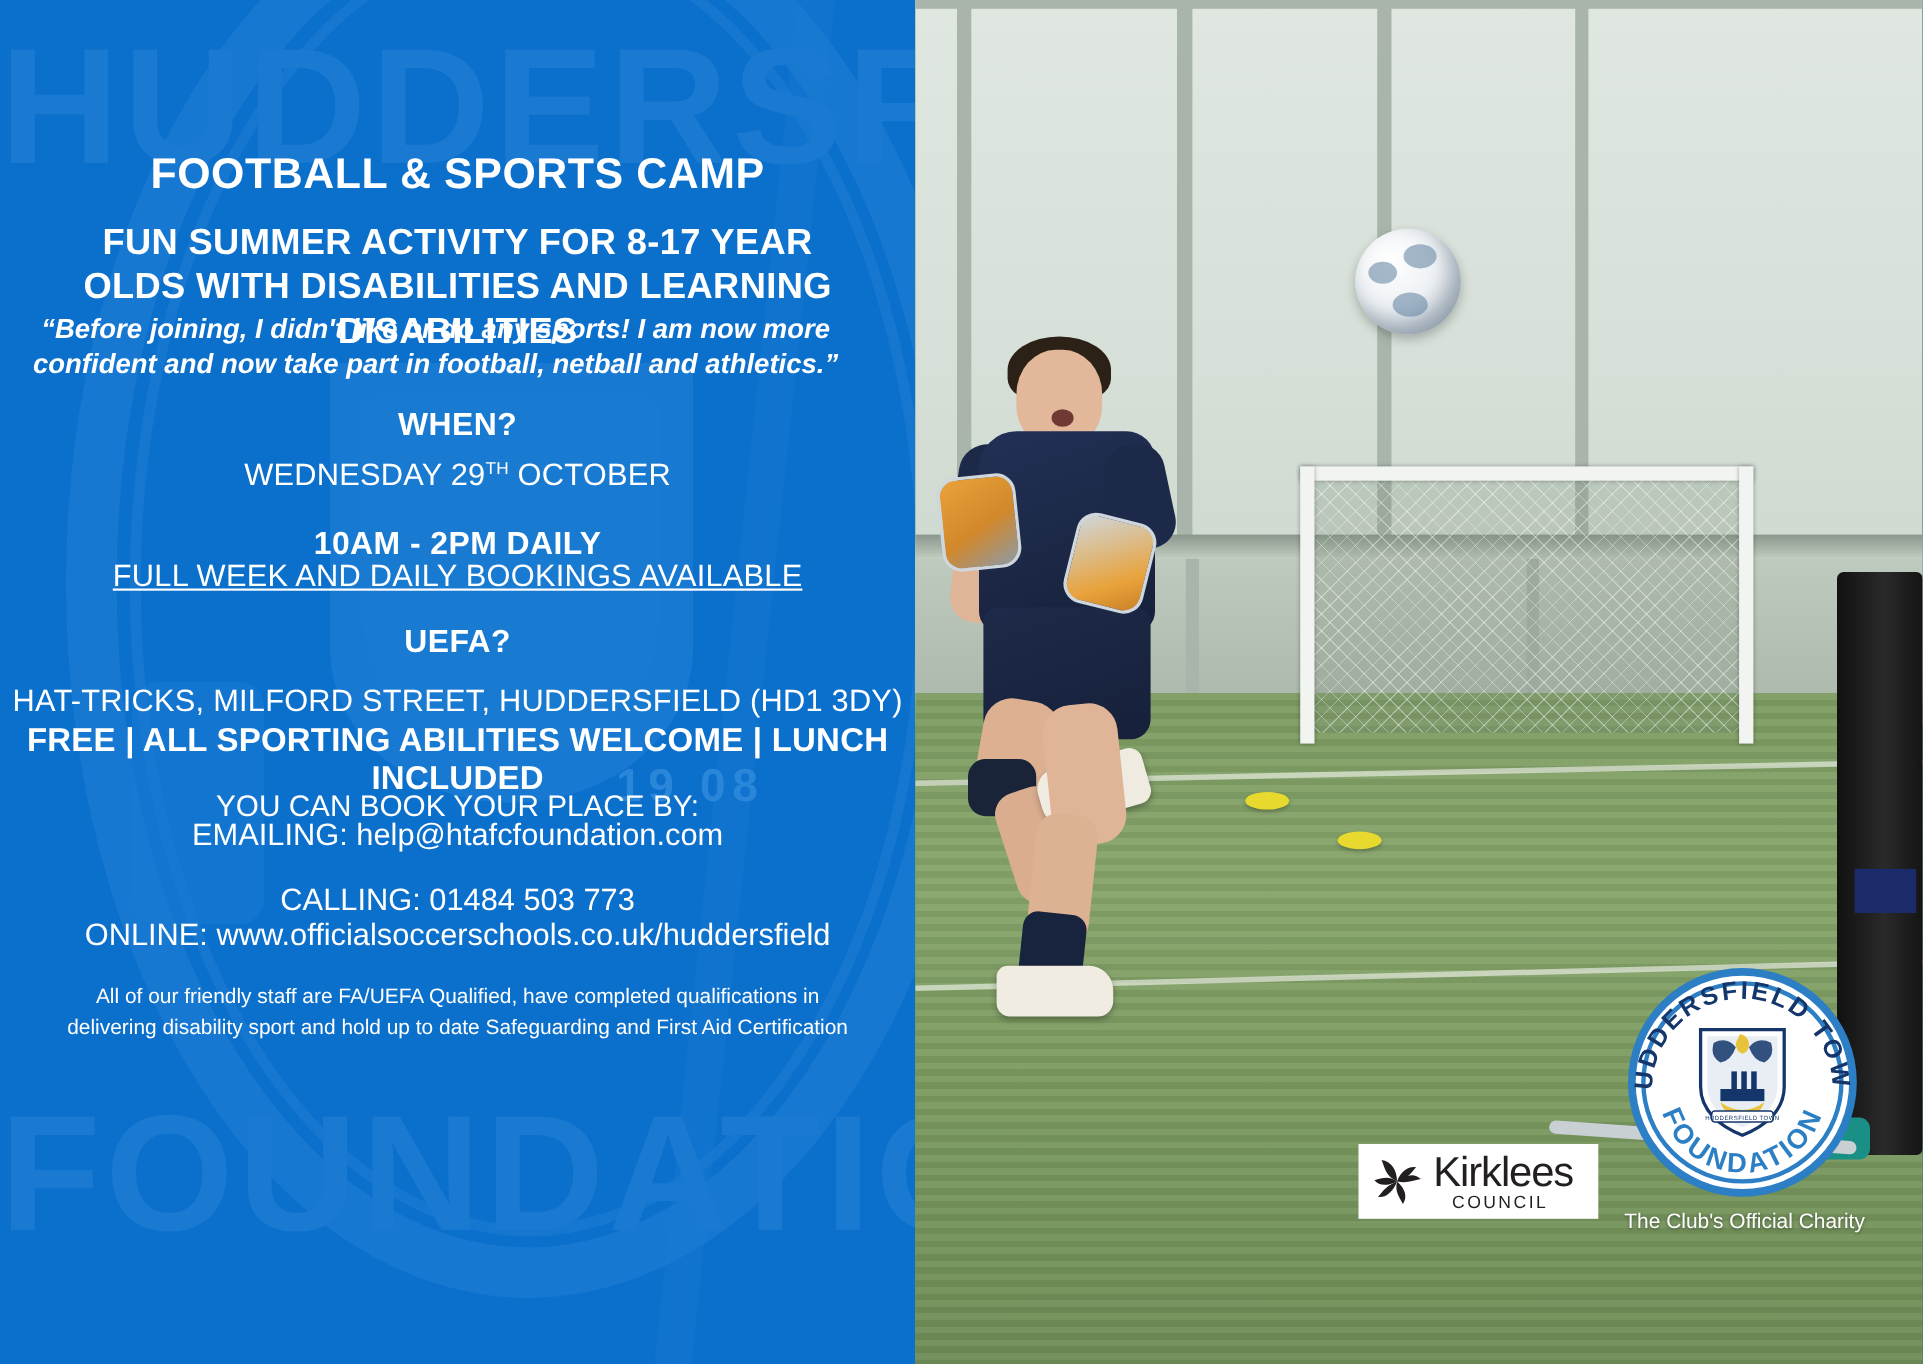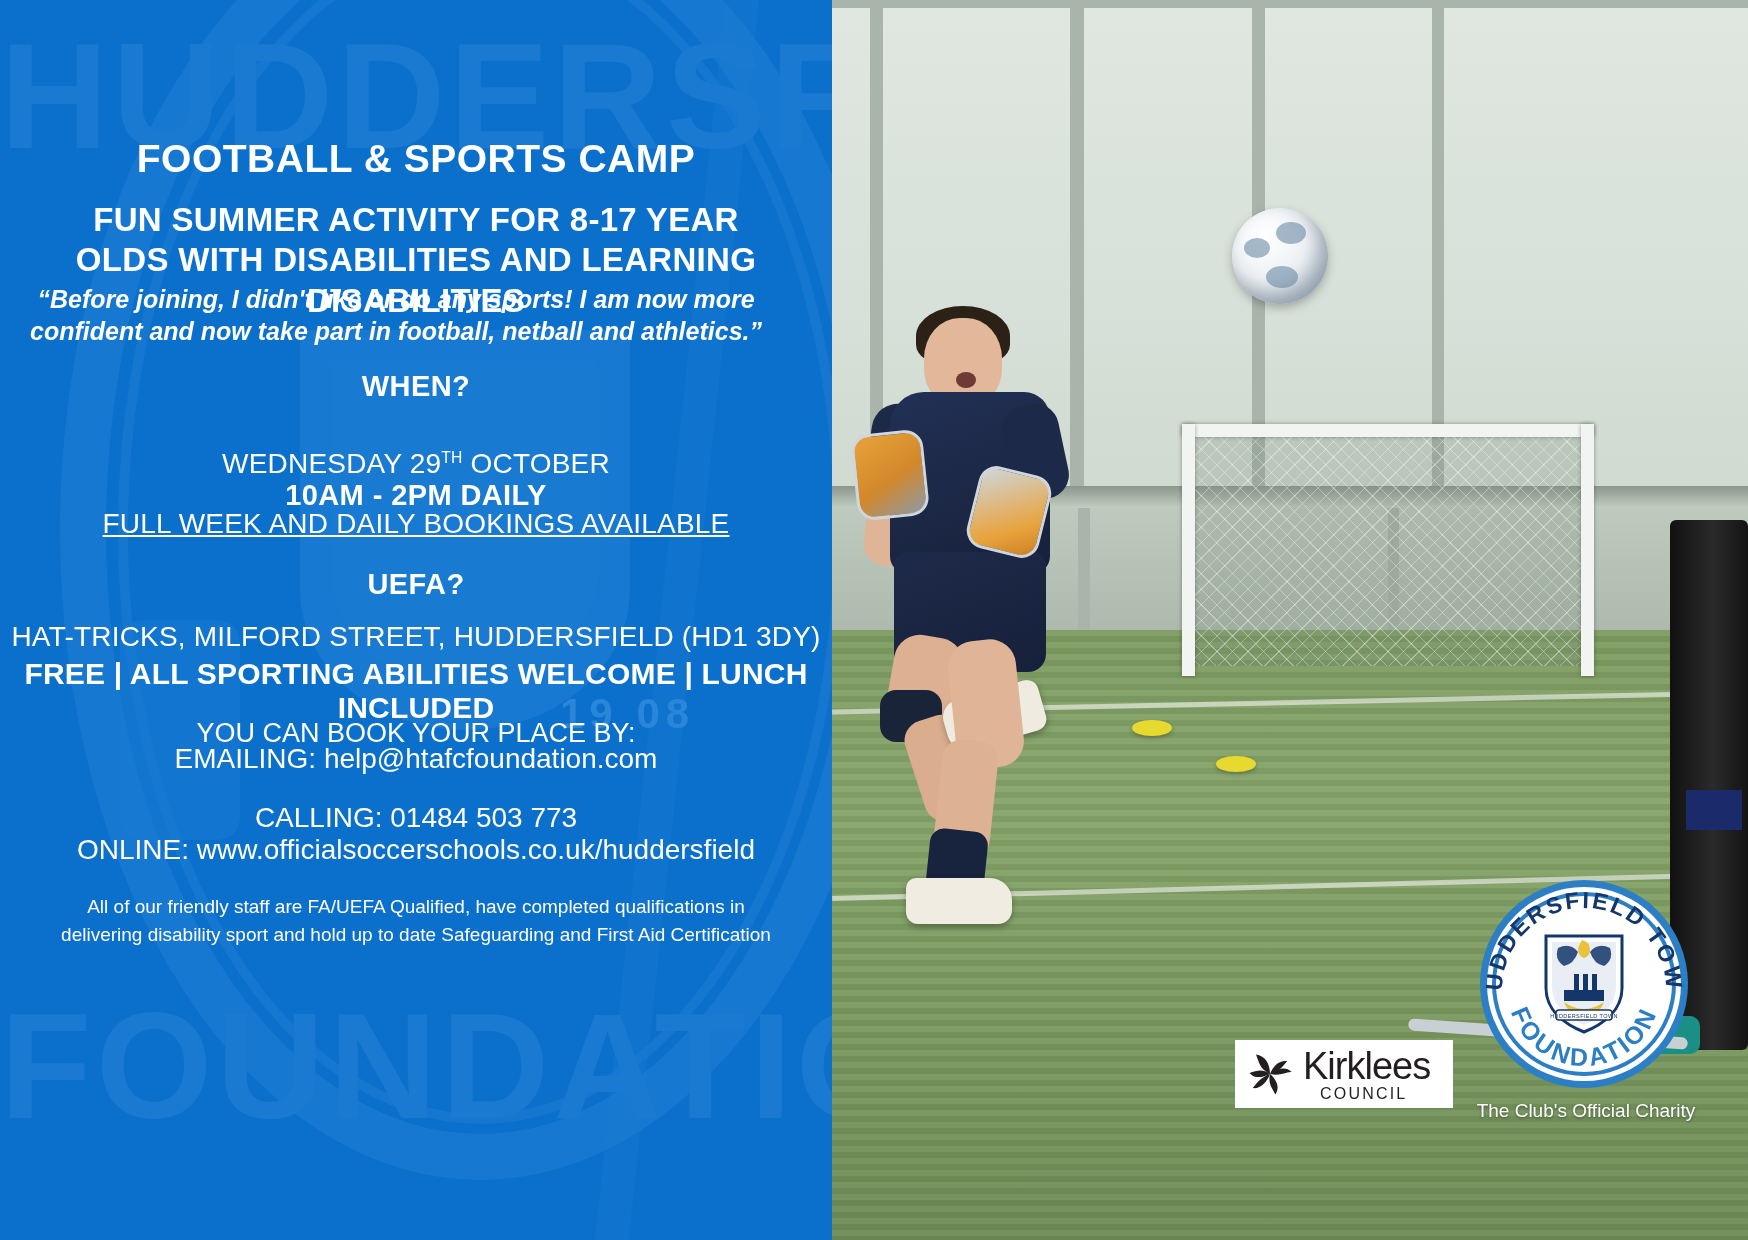--- a/index.html
+++ b/index.html
@@ -146,21 +146,21 @@
     font-weight: 800;
     letter-spacing: 0.4px;
   }
   .lite {
     font-size: 28px;
     font-weight: 400;
     letter-spacing: 0.2px;
   }
   .when-hdr   { top: 370px; }
   .when-l1    { top: 399px; }
-  .when-l2    { top: 448px; }
+  .when-l2    { top: 416px; }
   .time-hdr   { top: 479px; }
   .time-l1    { top: 508px; text-decoration: underline; }
   .where-hdr  { top: 568px; }
   .where-l1   { top: 597px; margin-top: 24px; }
   .free-line  {
     top: 657px;
     font-size: 30px;
     font-weight: 800;
     letter-spacing: 0.2px;
   }

